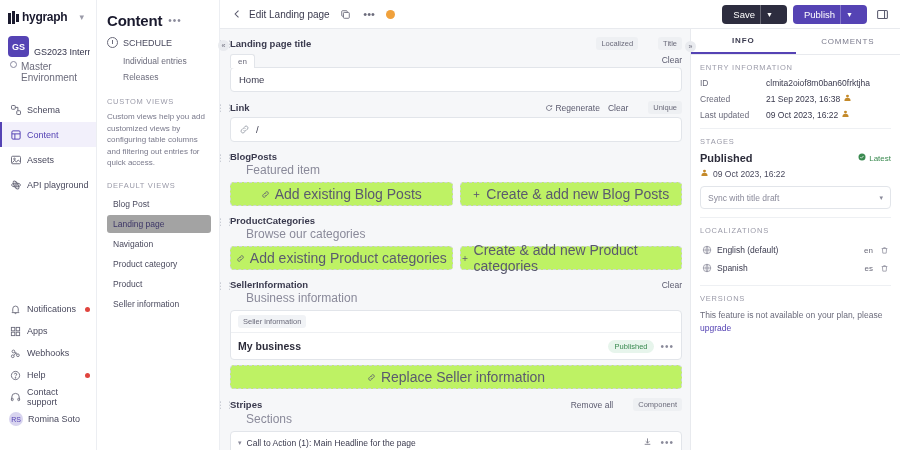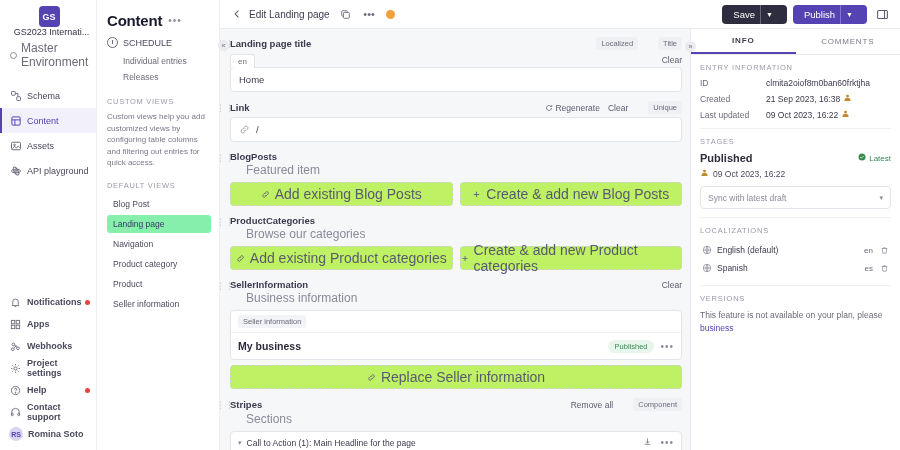--- a/index.html
+++ b/index.html
@@ -15,49 +15,49 @@
   .rail { width:97px; height:450px; background:#fff; border-right:1px solid #eceef2; position:relative; flex:0 0 97px; }
   .logo-row { display:flex; align-items:center; padding:10px 8px 6px 8px; }
   .logo-mark { width:11px; height:13px; position:relative; margin-right:3px; }
   .logo-mark i { position:absolute; background:#1a1a2e; }
   .logo-mark i:nth-child(1){ left:0; top:2px; width:3px; height:11px; }
   .logo-mark i:nth-child(2){ left:4px; top:0; width:3px; height:13px; }
   .logo-mark i:nth-child(3){ left:8px; top:3px; width:3px; height:8px; }
   .logo-text { font-size:12px; font-weight:700; color:#1a1a2e; letter-spacing:-0.3px; }
   .logo-caret { margin-left:auto; color:#9a9aa8; font-size:9px; padding-right:4px; }
 
-  .proj { display:flex; align-items:center; padding:6px 6px 2px 8px;flex-direction:column; }
+  .proj { display:flex; align-items:flex-end; padding:6px 6px 2px 8px; }
   .proj-badge { width:21px; height:21px; border-radius:4px; background:#5543b4; color:#fff;
      font-size:9px; font-weight:700; display:flex; align-items:center; justify-content:center; flex:0 0 21px; }
   .proj-name { margin-left:5px; font-size:9px; color:#33334a; white-space:nowrap; overflow:hidden; }
-  .env { display:flex; align-items:center; padding:2px 6px 10px 10px; font-size:12px; color:#6b6b7b; }
+  .env { display:flex; padding:2px 6px 10px 10px; font-size:10px; color:#6b6b7b; }
   .env .dot { width:7px; height:7px; border:1.4px solid #8a8aa0; border-radius:50%; margin-right:4px; flex:0 0 7px; }
 
   .nav { padding:4px 0; }
   .nav-item { display:flex; align-items:center; height:25px; padding:0 6px 0 9px; color:#4a4a5e; font-size:9px; cursor:pointer; }
   .nav-item.active { background:#f2f0fb; color:#5543b4; border-left:2px solid #5543b4; padding-left:7px; }
   .nav-ic { width:13px; height:13px; margin-right:5px; flex:0 0 13px; display:flex; align-items:center; justify-content:center; }
   .nav-ic svg { display:block; }
 
-  .rail-bottom { position:absolute; left:0; bottom:1px; width:100%; padding-bottom:4px;font-weight:bold; }
+  .rail-bottom { position:absolute; left:0; bottom:16px; width:100%; padding-bottom:4px; }
   .rail-bottom .nav-item { height:22px; }
   .badge-dot { width:5px; height:5px; border-radius:50%; background:#e0443e; margin-left:auto; }
   .avatar-s { width:14px; height:14px; border-radius:50%; background:#d8d4ef; margin-right:5px; flex:0 0 14px;
      display:flex; align-items:center; justify-content:center; font-size:7px; color:#5543b4; }
 
   
   .views { width:123px; flex:0 0 123px; height:450px; border-right:1px solid #eceef2; background:#fff; padding:8px 8px 0 10px; }
   .views-head { font-size:9px; color:#4a4a5e; display:flex; align-items:center; margin-bottom:5px; }
   .views-head .clk { width:11px; height:11px; border:1.2px solid #6b6b7b; border-radius:50%; margin-right:5px; position:relative; flex:0 0 11px; }
   .views-head .clk::after { content:""; position:absolute; left:4px; top:2px; width:1px; height:3.5px; background:#6b6b7b; }
   .views-sub { font-size:8.5px; color:#6b6b7b; padding:3px 0 3px 16px; cursor:pointer; }
   .sect-title { font-size:7.5px; letter-spacing:0.7px; color:#9a9aa8; margin:12px 0 5px 0; text-transform:uppercase; }
   .views-desc { font-size:8px; color:#7a7a8c; line-height:1.45; margin-bottom:2px; }
   .vitem { font-size:8.5px; color:#4a4a5e; padding:4px 6px; border-radius:3px; margin-bottom:2px; cursor:pointer; }
-  .vitem.sel { background:#86efac; color:#3c3566; }
+  .vitem.sel { background:#a3a3a3; color:#3c3566; }
 
   
   .main { flex:1 1 auto; height:450px; background:#f6f7f9; position:relative; overflow:hidden; }
   .topbar { height:29px; background:#fff; border-bottom:1px solid #e8eaee; display:flex; align-items:center; padding:0 8px; }
   .back { width:17px; height:17px; display:flex; align-items:center; justify-content:center; color:#5a5a6e; cursor:pointer; }
   .crumb { font-size:10px; color:#3a3a4e; margin-left:4px; }
   .tb-ic { width:17px; height:17px; margin-left:7px; display:flex; align-items:center; justify-content:center; color:#6b6b7b; cursor:pointer; }
   .status-dot { width:9px; height:9px; border-radius:50%; background:#f0a13c; margin-left:8px; }
   .tb-right { margin-left:auto; display:flex; align-items:center; gap:6px; }
   .btn { height:19px; border-radius:4px; font-size:9.5px; display:flex; align-items:center; padding:0 9px; cursor:pointer; border:none; }
@@ -131,20 +131,29 @@
   .views-title-row { display:flex; align-items:center; padding:4px 0 8px 0; }
   .views-title { font-size:15px; font-weight:700; color:#1a1a2e; letter-spacing:-0.2px; }
   .views-title-dots { margin-left:6px; color:#8a8a9a; font-size:10px; letter-spacing:1px; }
 </style>
 </head>
 <body>
 
 <div class="app">
 
   <div class="rail">
+    <div class="logo-row">
+      <span class="logo-mark">
+          <i></i>
+          <i></i>
+          <i></i>
+        </span>
+      <span class="logo-text">hygraph</span>
+      <span class="logo-caret">▾</span>
+    </div>
     <div class="proj">
       <span class="proj-badge">GS</span>
       <span class="proj-name">GS2023 Internati...</span>
     </div>
     <div class="env">
       <span class="dot"></span>
       <span>Master Environment</span>
     </div>
 
     <div class="nav">
@@ -214,29 +223,20 @@
       <div class="nav-item">
         <span class="nav-ic">
           <svg width="11" height="11" viewBox="0 0 16 16" fill="none" stroke="#6b6b7b" stroke-width="1.3">
             <circle cx="5" cy="5" r="2"></circle>
               <circle cx="11.5" cy="10.5" r="2"></circle>
               <circle cx="4" cy="12" r="2"></circle>
               <path d="M6.5 6l4 3.2M6 10.6l3-4.5"></path>
             </svg>
         </span>
         <span>Webhooks</span>
-      </div>
-      <div class="nav-item">
-        <span class="nav-ic">
-          <svg width="11" height="11" viewBox="0 0 16 16" fill="none" stroke="#6b6b7b" stroke-width="1.3">
-            <circle cx="8" cy="8" r="2.3"></circle>
-              <path d="M8 1.5v2M8 12.5v2M1.5 8h2M12.5 8h2M3.4 3.4l1.4 1.4M11.2 11.2l1.4 1.4M12.6 3.4l-1.4 1.4M4.8 11.2l-1.4 1.4"></path>
-            </svg>
-        </span>
-        <span>Project settings</span>
       </div>
       <div class="nav-item">
         <span class="nav-ic">
           <svg width="11" height="11" viewBox="0 0 16 16" fill="none" stroke="#6b6b7b" stroke-width="1.3">
             <circle cx="8" cy="8" r="6"></circle>
               <path d="M6.4 6.3a1.7 1.7 0 113 1.2c-.6.5-1.4.8-1.4 1.7"></path>
               <circle cx="8" cy="11.4" r=".6" fill="#6b6b7b"></circle>
             </svg>
         </span>
         <span>Help</span>
@@ -543,21 +543,21 @@
         <div class="stage-meta">
           <span style="color:#c48a2a">
             <svg width="9" height="9" viewBox="0 0 16 16" fill="#c48a2a">
                 <circle cx="8" cy="5.5" r="2.6"></circle>
                 <path d="M2.5 14a5.5 5.5 0 0111 0z"></path>
               </svg>
           </span>
           <span>09 Oct 2023, 16:22</span>
         </div>
         <div class="select">
-          <span>Sync with latest draft</span>
+          <span>Sync with title draft</span>
           <span class="car">▾</span>
         </div>
 
         <div class="hr"></div>
         <div class="side-h">LOCALIZATIONS</div>
         <div class="loc-row">
           <span class="globe">
             <svg width="10" height="10" viewBox="0 0 16 16" fill="none" stroke="#8a8a9a" stroke-width="1.2">
                 <circle cx="8" cy="8" r="6"></circle>
                 <path d="M2 8h12M8 2c2 2.2 2 9.8 0 12M8 2C6 4.2 6 11.8 8 14"></path>
@@ -583,21 +583,21 @@
           <span class="trash">
             <svg width="9" height="9" viewBox="0 0 16 16" fill="none" stroke="#8a8a9a" stroke-width="1.3">
                 <path d="M3 4.5h10M6.5 4.5V3h3v1.5M4.3 4.5l.7 8.2h6l.7-8.2"></path>
               </svg>
           </span>
         </div>
 
         <div class="hr"></div>
         <div class="side-h">VERSIONS</div>
         <div class="ver-txt">
-          <span>This feature is not available on your plan, please </span><a href="#">business</a>
+          <span>This feature is not available on your plan, please </span><a href="#">upgrade</a>
         </div>
       </div>
     </div>
 
   </div>
 </div>
 
 <span class="collapse-h">«</span>
 
 </body></html>

